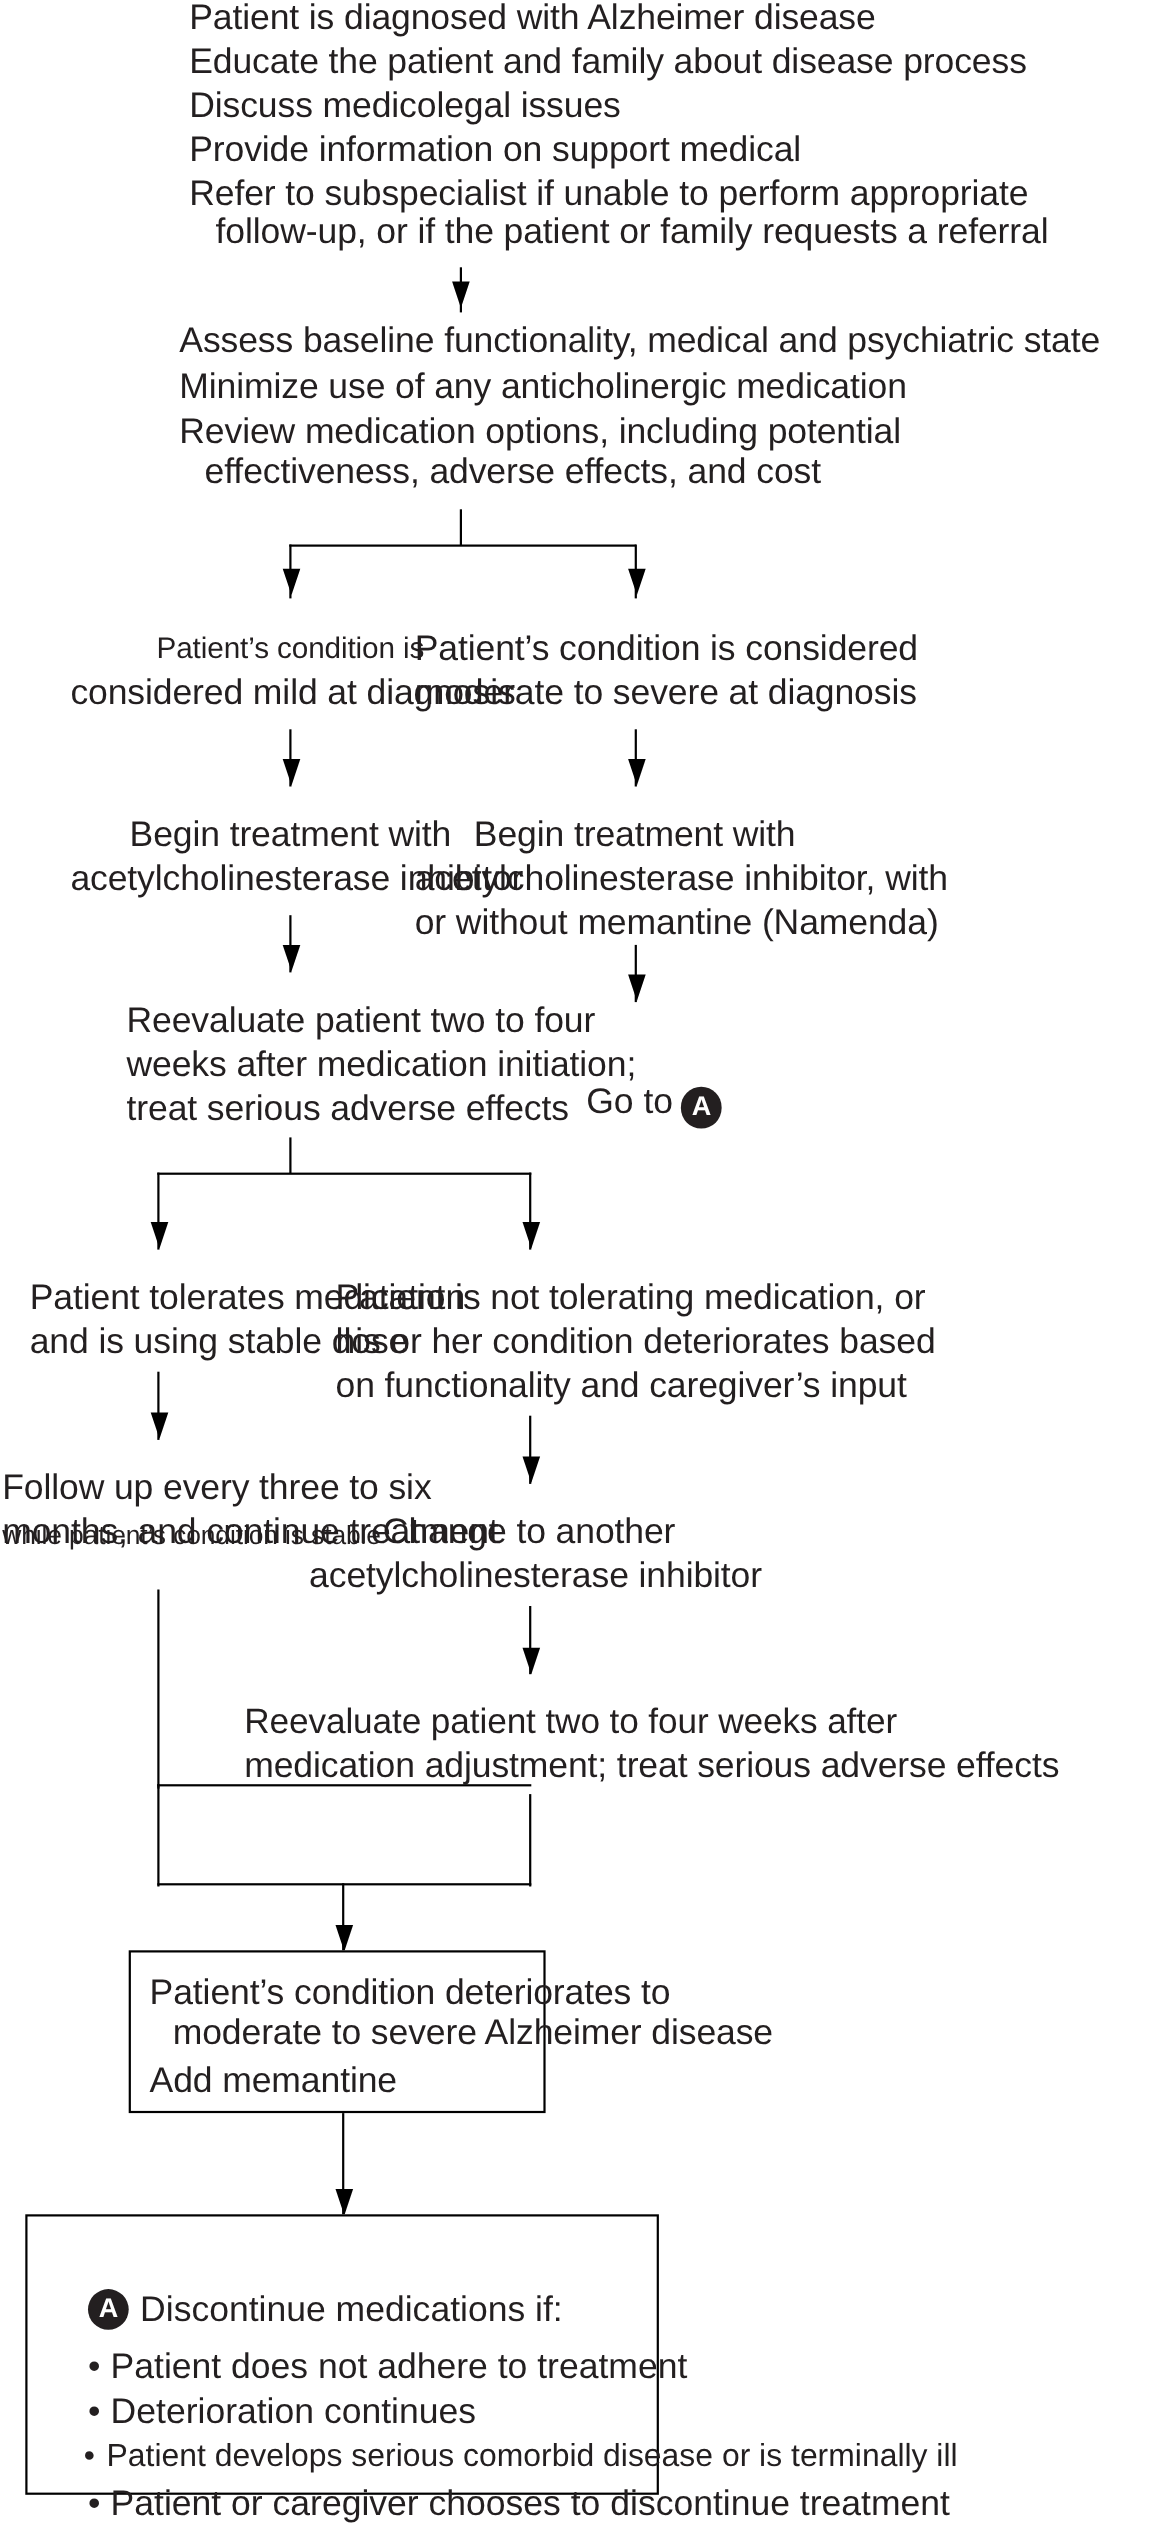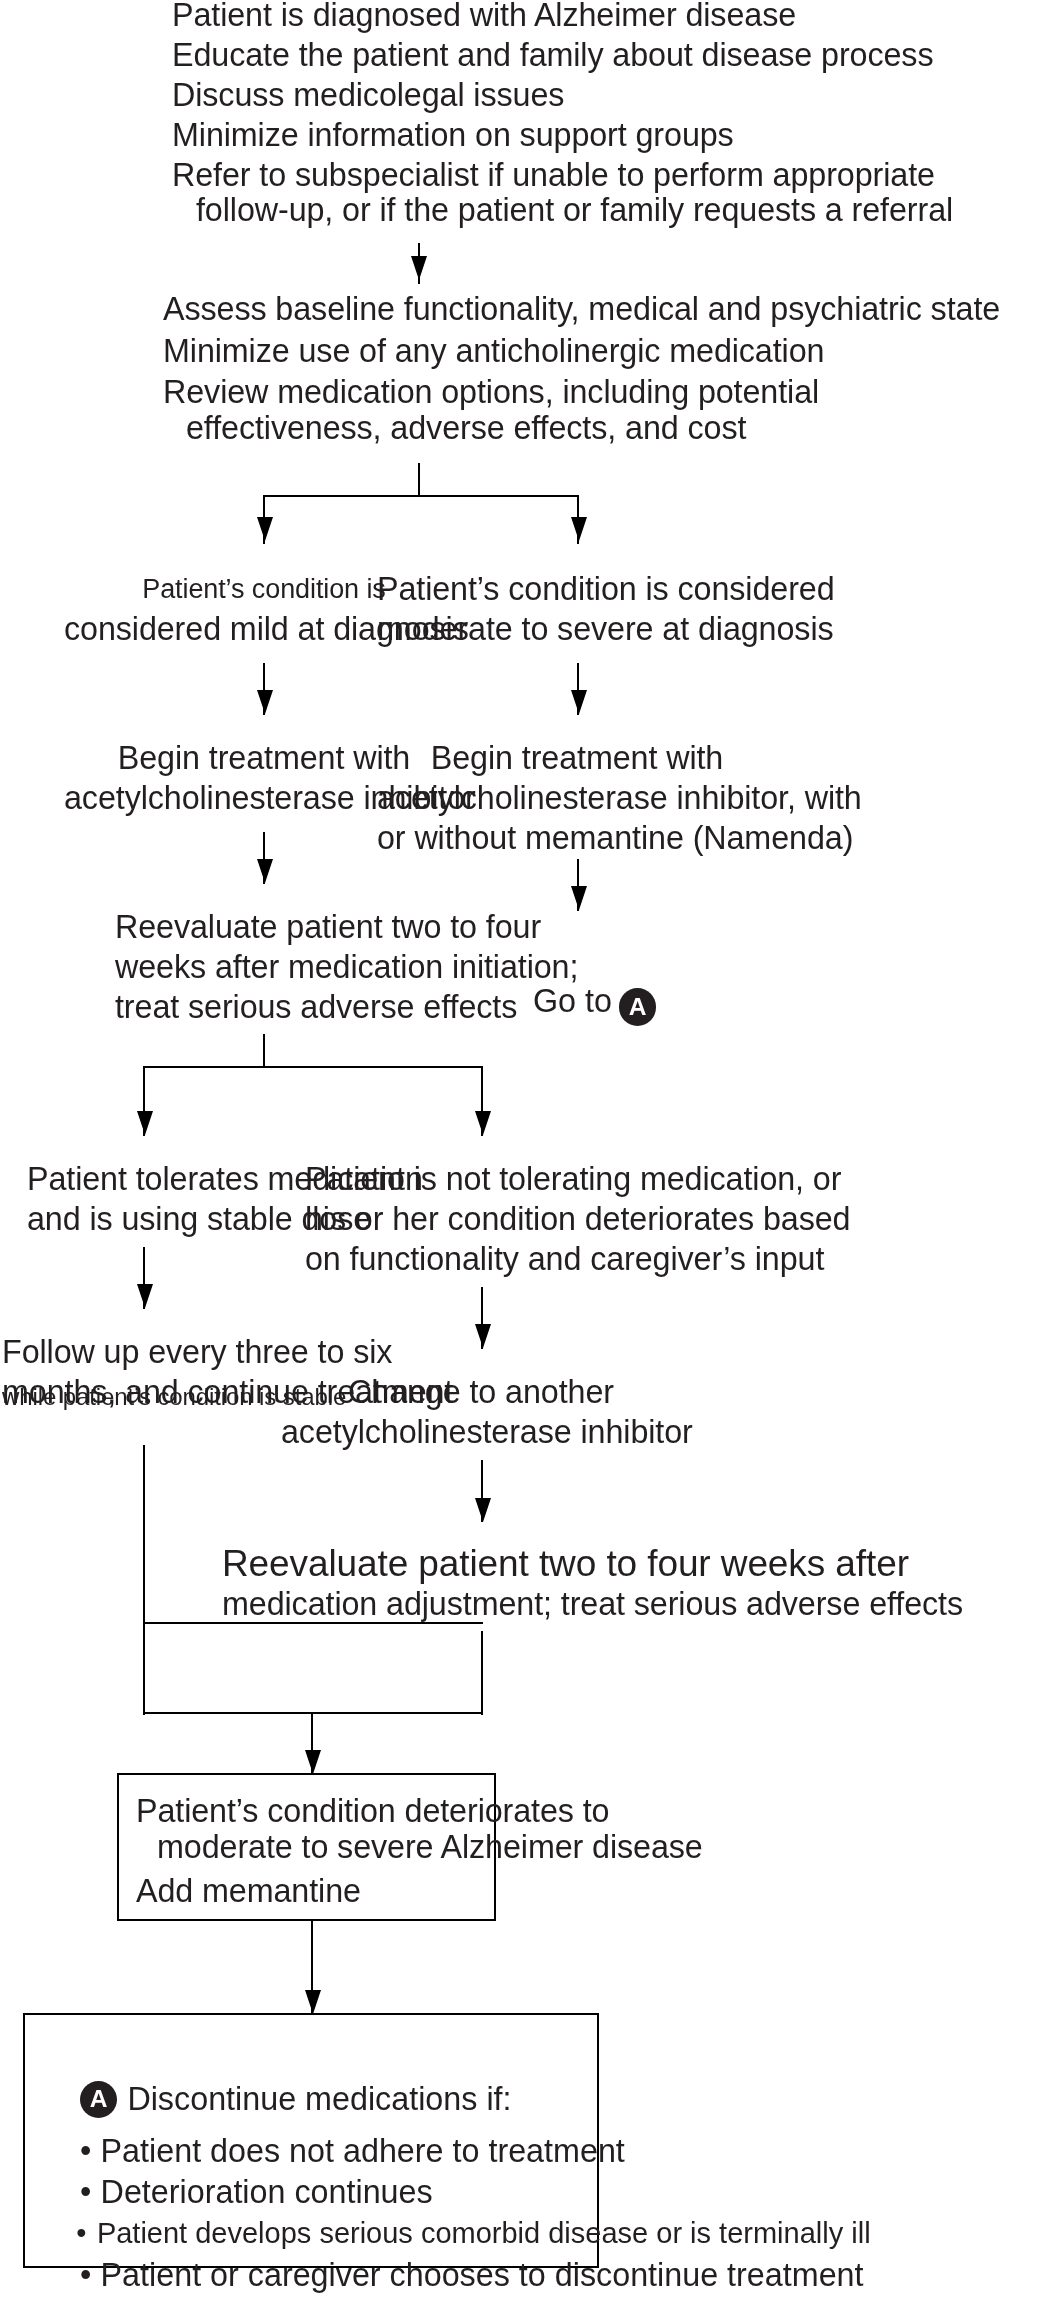--- a/index.html
+++ b/index.html
@@ -90,21 +90,21 @@
   }
 </style>
 </head>
 <body>
 
 <div id="page">
 
   <div class="txt left" style="left: 172px; top: -5.16854px; font-size: 32.3px; line-height: 40.06px;">Patient is diagnosed with Alzheimer disease</div>
   <div class="txt left" style="left: 172px; top: 34.8876px; font-size: 32.3px; line-height: 40.06px;">Educate the patient and family about disease process</div>
   <div class="txt left" style="left: 172px; top: 74.9438px; font-size: 32.3px; line-height: 40.06px;">Discuss medicolegal issues</div>
-  <div class="txt left" style="left: 172px; top: 115px; font-size: 32.3px; line-height: 40.06px;">Minimize information on support groups</div>
+  <div class="txt left" style="left: 172px; top: 115px; font-size: 32.3px; line-height: 40.06px;">Provide information on support medical</div>
   <div class="txt left" style="left: 172px; top: 155.056px; font-size: 32.3px; line-height: 40.06px;">Refer to subspecialist if unable to perform appropriate</div>
   <div class="txt left" style="left: 196px; top: 189.944px; font-size: 32.3px; line-height: 40.06px;">follow-up, or if the patient or family requests a referral</div>
 
   <div class="vline" style="left: 418px; top: 242.921px; height: 41.3483px;"></div>
   <div class="arrowhead" style="left: 411px; top: 255.843px; border-top-width: 24.55px;"></div>
 
   <div class="txt left" style="left: 163px; top: 330.787px; font-size: 32.3px; line-height: 40.06px;">Minimize use of any anticholinergic medication</div>
   <div class="txt left" style="left: 163px; top: 289.438px; font-size: 32.3px; line-height: 40.06px;">Assess baseline functionality, medical and psychiatric state</div>
   <div class="txt left" style="left: 163px; top: 372.135px; font-size: 32.3px; line-height: 40.06px;">Review medication options, including potential</div>
   <div class="txt left" style="left: 186px; top: 408.315px; font-size: 32.3px; line-height: 40.06px;">effectiveness, adverse effects, and cost</div>
@@ -171,21 +171,21 @@
   <div class="txt left" style="left: 2px; top: 1332.19px; font-size: 32.3px; line-height: 40.06px;">Follow up every three to six</div>
   <div class="txt left" style="left: 2px; top: 1372.25px; font-size: 32.3px; line-height: 40.06px;">months, and continue treatment</div>
   <div class="txt left" style="left: 2px; top: 1377px; font-size: 24px; line-height: 40.06px;">while patient’s condition is stable</div>
 
   <div class="txt center" style="left: 281px; top: 1372.25px; width: 400px; font-size: 32.3px; line-height: 40.06px;">Change to another</div>
   <div class="txt center" style="left: 281px; top: 1412.3px; width: 400px; font-size: 32.3px; line-height: 40.06px;">acetylcholinesterase inhibitor</div>
 
   <div class="vline" style="left: 481px; top: 1460.11px; height: 62.0225px;"></div>
   <div class="arrowhead" style="left: 475px; top: 1497.58px; border-top-width: 24.55px;"></div>
 
-  <div class="txt left" style="left: 222px; top: 1544.1px; font-size: 37px; line-height: 40.06px;">Reevaluate patient two to four weeks after</div>
+  <div class="txt left" style="left: 222px; top: 1544.1px; font-size: 32px; line-height: 40.06px;">Reevaluate patient two to four weeks after</div>
   <div class="txt left" style="left: 222px; top: 1584.16px; font-size: 32.3px; line-height: 40.06px; text-align: center;">medication adjustment; treat serious adverse effects</div>
 
   <div class="vline" style="left: 143px; top: 1444.61px; height: 180.899px;"></div>
   <div class="vline" style="left: 481px; top: 1630.67px; height: 0px;"></div>
   <div class="vline" style="left: 481px; top: 1630.67px; height: 83.9888px;"></div>
   <div class="hline" style="left: 143px; top: 1621.63px; width: 340px;"></div>
   <div class="hline" style="left: 143px; top: 1712.08px; width: 340px;"></div>
   <div class="vline" style="left: 143px; top: 1621.63px; height: 93.0337px;"></div>
   <div class="vline" style="left: 311px; top: 1712.08px; height: 62.0225px;"></div>
   <div class="arrowhead" style="left: 305px; top: 1749.55px; border-top-width: 24.55px;"></div>

